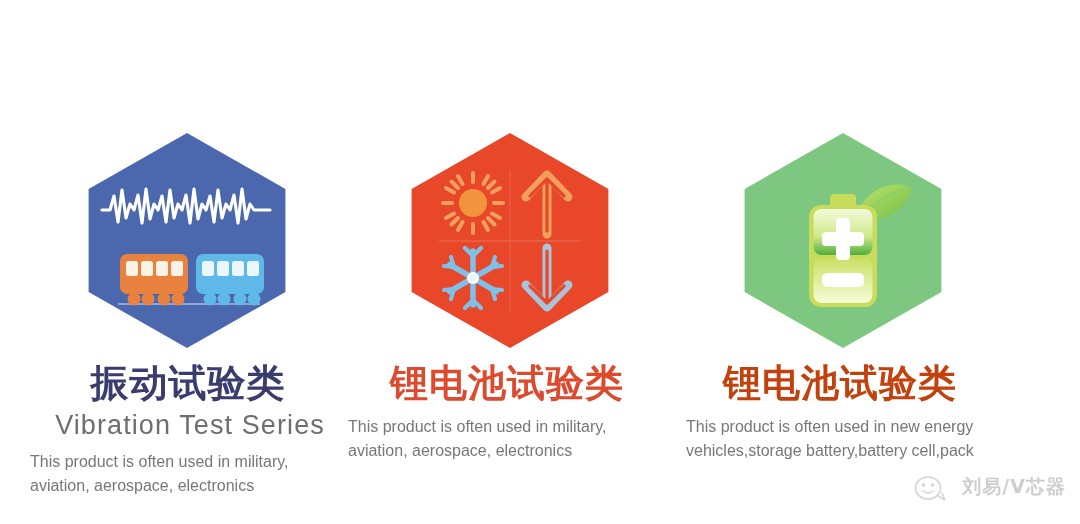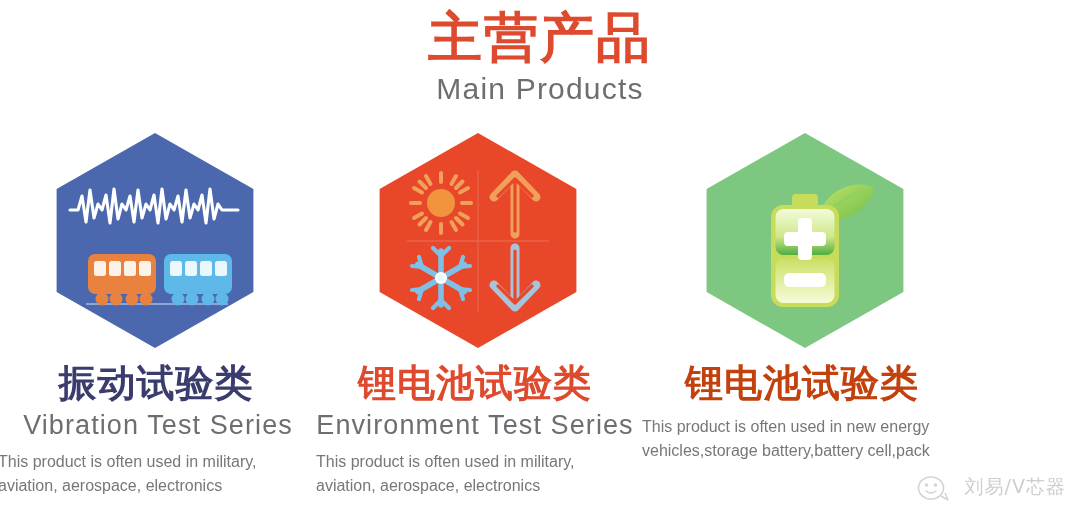--- a/index.html
+++ b/index.html
@@ -39,20 +39,21 @@
   }
 
   
   .columns {
     position: absolute;
     top: 133px; left: 0;
     width: 960px; height: 391px;
     display: flex;
     flex-direction: row;
     align-items: flex-end;
+    padding-left: 32px;
   }
   .col {
     position: relative;
     width: 360px;
     height: 391px;
     display: flex;
     flex-direction: column;
     align-items: center;
   }
 
@@ -113,49 +114,46 @@
     font-family: "Liberation Sans", sans-serif;
   }
 
   
   .col-1 .hex-wrap { margin-left: -6px; }
   .col-1 .title-cn { margin-left: -4px; }
   .col-1 .desc     { margin-left: -2px; }
   .col-2 .hex-wrap { margin-left: 6px; }
   .col-3 .hex-wrap { margin-left: 12px; }
   .col-3 .title-cn { margin-left: 6px; }
-  .col-3 .desc     { margin-left: 8px; width: 322px; }
+  .col-3 .desc     { margin-left: 20px; width: 322px; }
 
   
   .watermark {
     position: absolute;
     right: 14px;
     bottom: 22px;
     display: flex;
     align-items: center;
     gap: 14px;
     opacity: 0.42;
     pointer-events: none;
+    font-weight: bold;
   }
   .wm-text {
     font-size: 19px;
     color: #8a8a8e;
     letter-spacing: 1px;
     font-family: "DejaVu Sans", "Liberation Sans", sans-serif;
   }
 </style>
 </head>
 <body>
 
 <div class="page">
 
-  <div class="header">
-    <div class="header-cn">主营产品</div>
-    <div class="header-en">Main Products</div>
-  </div>
 
   <div class="columns">
 
     <div class="col col-1">
       <div class="hex-wrap">
         <div class="hex hex-blue"></div>
         <div class="hex-inner">
           <svg width="175" height="150" viewBox="0 0 175 150">
 
             <g fill="none" stroke="#ffffff" stroke-width="3.1" stroke-linecap="round" stroke-linejoin="round">
@@ -264,21 +262,20 @@
             </g>
 
             <g transform="translate(112,112)">
               <path d="M0,29 L21,7 M0,29 L-21,7 M0,29 L0,-30" fill="none" stroke="#A8C4DA" stroke-width="9" stroke-linecap="round" stroke-linejoin="round"></path>
               <path d="M0,25 L17,8 M0,25 L-17,8 M0,25 L0,-27" fill="none" stroke="#E8472A" stroke-width="3.2" stroke-linecap="round" stroke-linejoin="round"></path>
             </g>
           </svg>
         </div>
       </div>
       <div class="title-cn t-red">锂电池试验类</div>
-      <div class="title-en">Environment Test Series</div>
       <div class="desc">This product is often used in military, aviation, aerospace, electronics</div>
     </div>
 
     <div class="col col-3">
       <div class="hex-wrap">
         <div class="hex hex-green"></div>
         <div class="hex-inner">
           <svg width="150" height="155" viewBox="0 0 150 155">
             <defs>
               <linearGradient id="gradTop" x1="0" y1="0" x2="0" y2="1">

